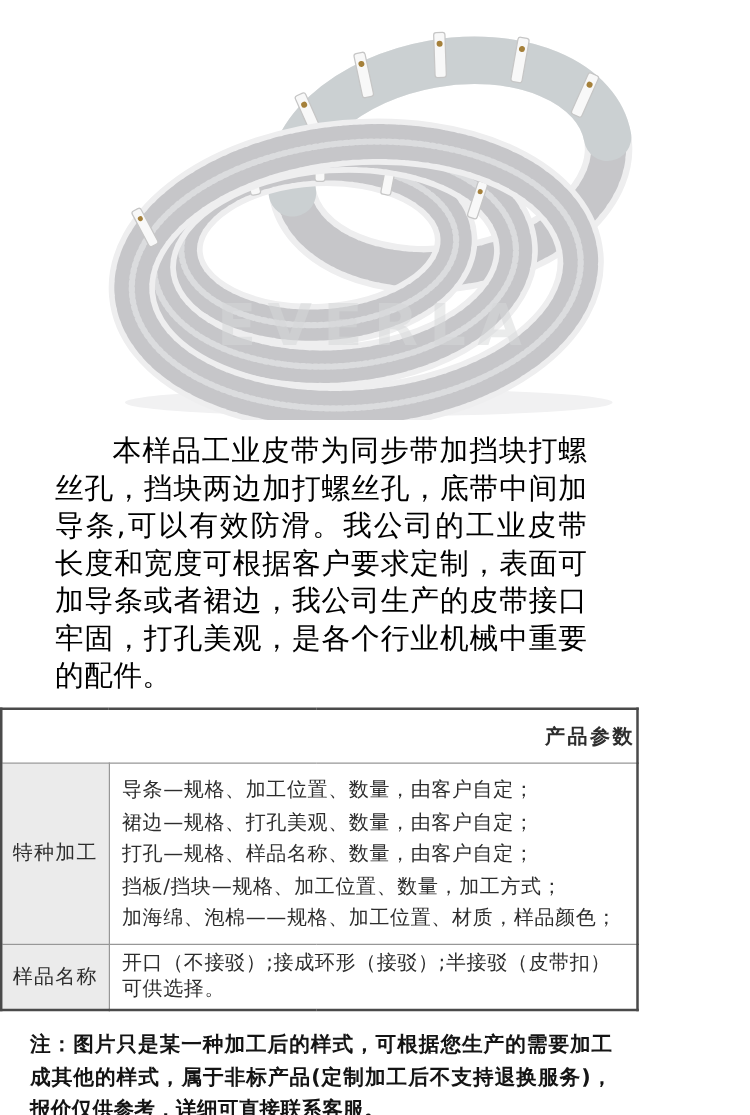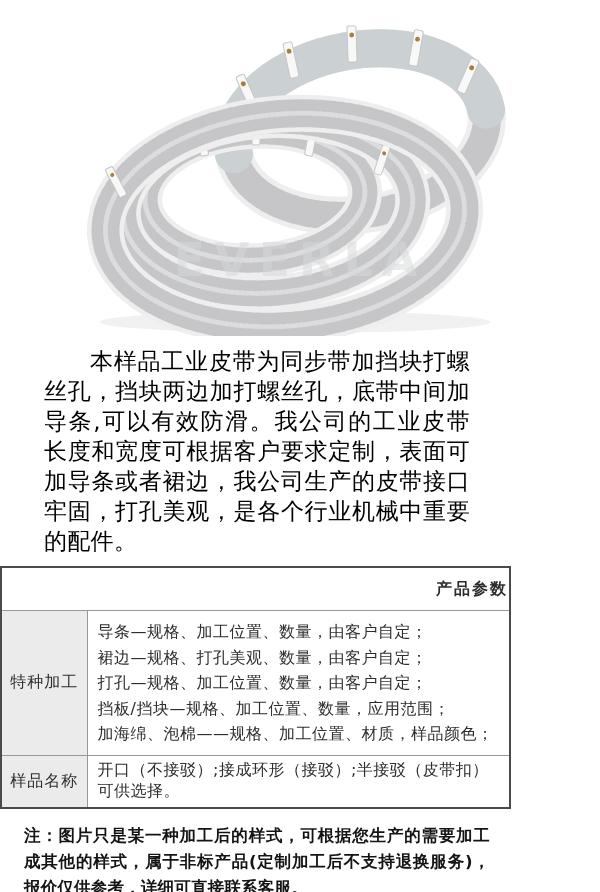--- a/index.html
+++ b/index.html
@@ -158,22 +158,22 @@
     </colgroup>
     <tbody>
       <tr>
         <td class="ttl" colspan="4">产品参数</td>
       </tr>
       <tr class="r4">
         <td class="lbl">特种加工</td>
         <td class="val multi" colspan="3">
           <div>导条—规格、加工位置、数量，由客户自定；</div>
           <div>裙边—规格、打孔美观、数量，由客户自定；</div>
-          <div>打孔—规格、加工位置、数量，由客户自定；</div>
-          <div>挡板/挡块—规格、加工位置、数量，应用范围；</div>
+          <div>打孔—规格、样品名称、数量，由客户自定；</div>
+          <div>挡板/挡块—规格、加工位置、数量，加工方式；</div>
           <div>加海绵、泡棉——规格、加工位置、材质，样品颜色；</div>
         </td>
       </tr>
       <tr class="r5">
         <td class="lbl">样品名称</td>
         <td class="val" colspan="3">开口（不接驳）;接成环形（接驳）;半接驳（皮带扣）可供选择。</td>
       </tr>
     </tbody>
   </table>
 

